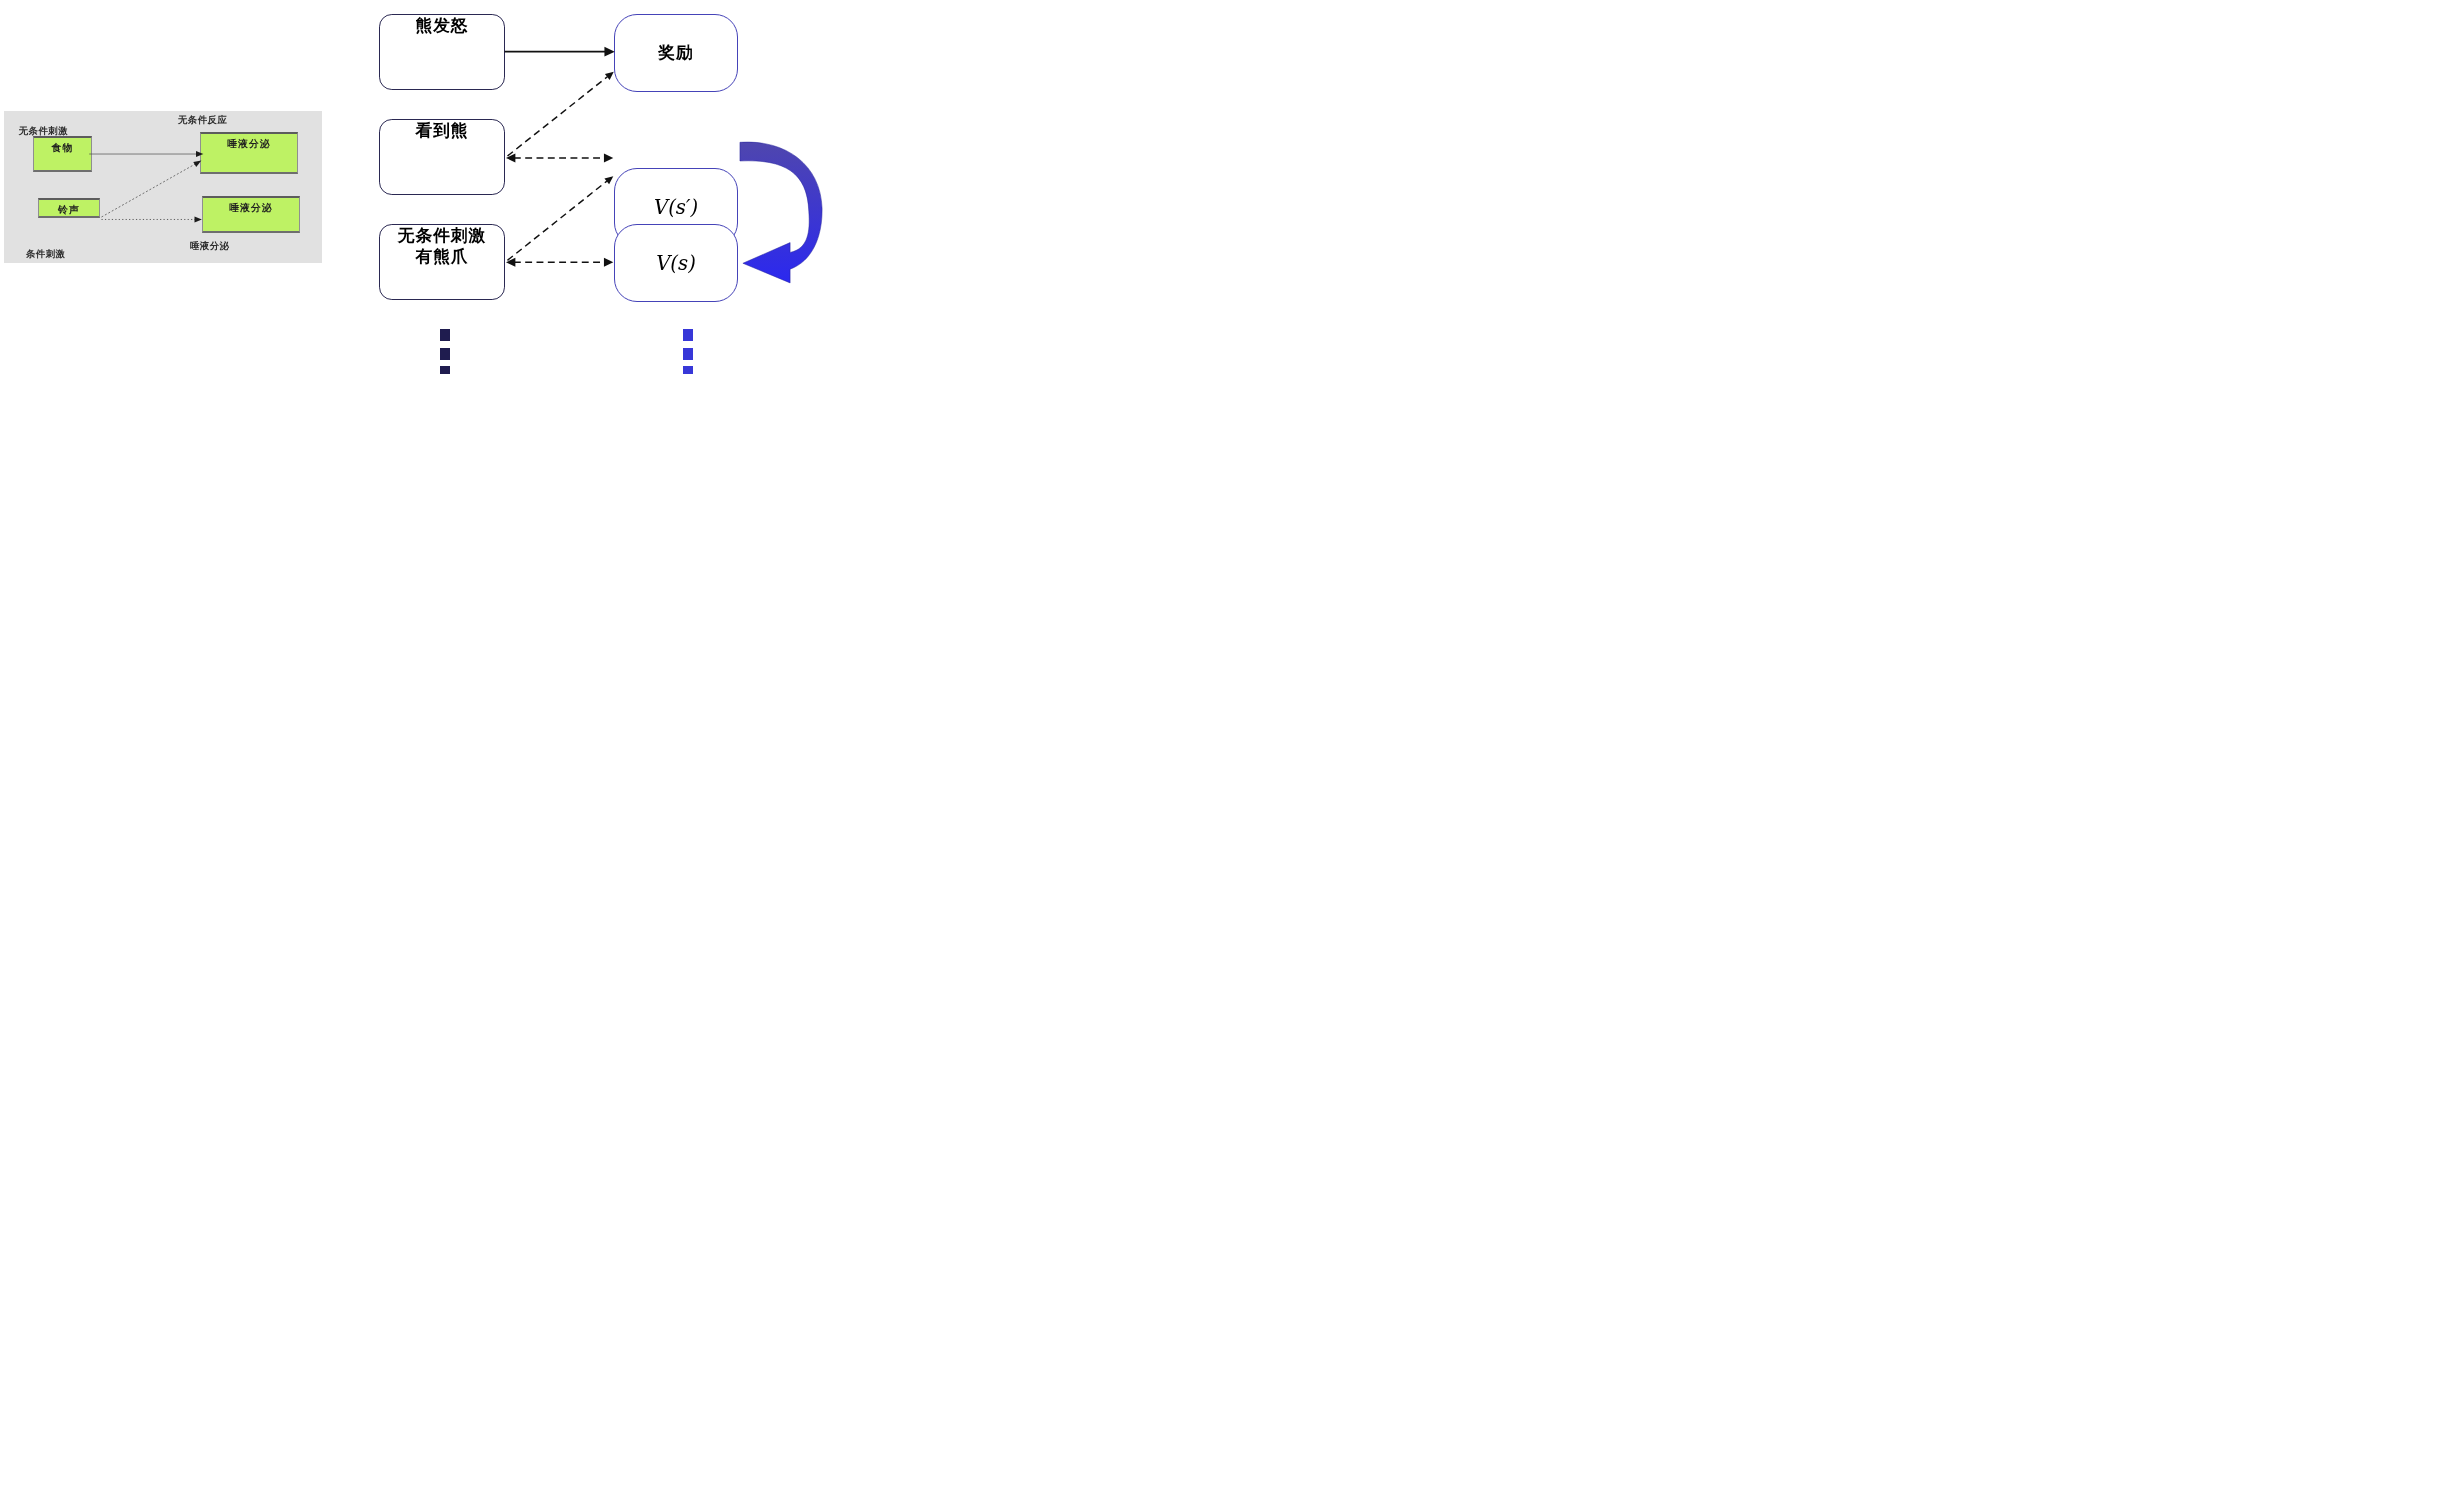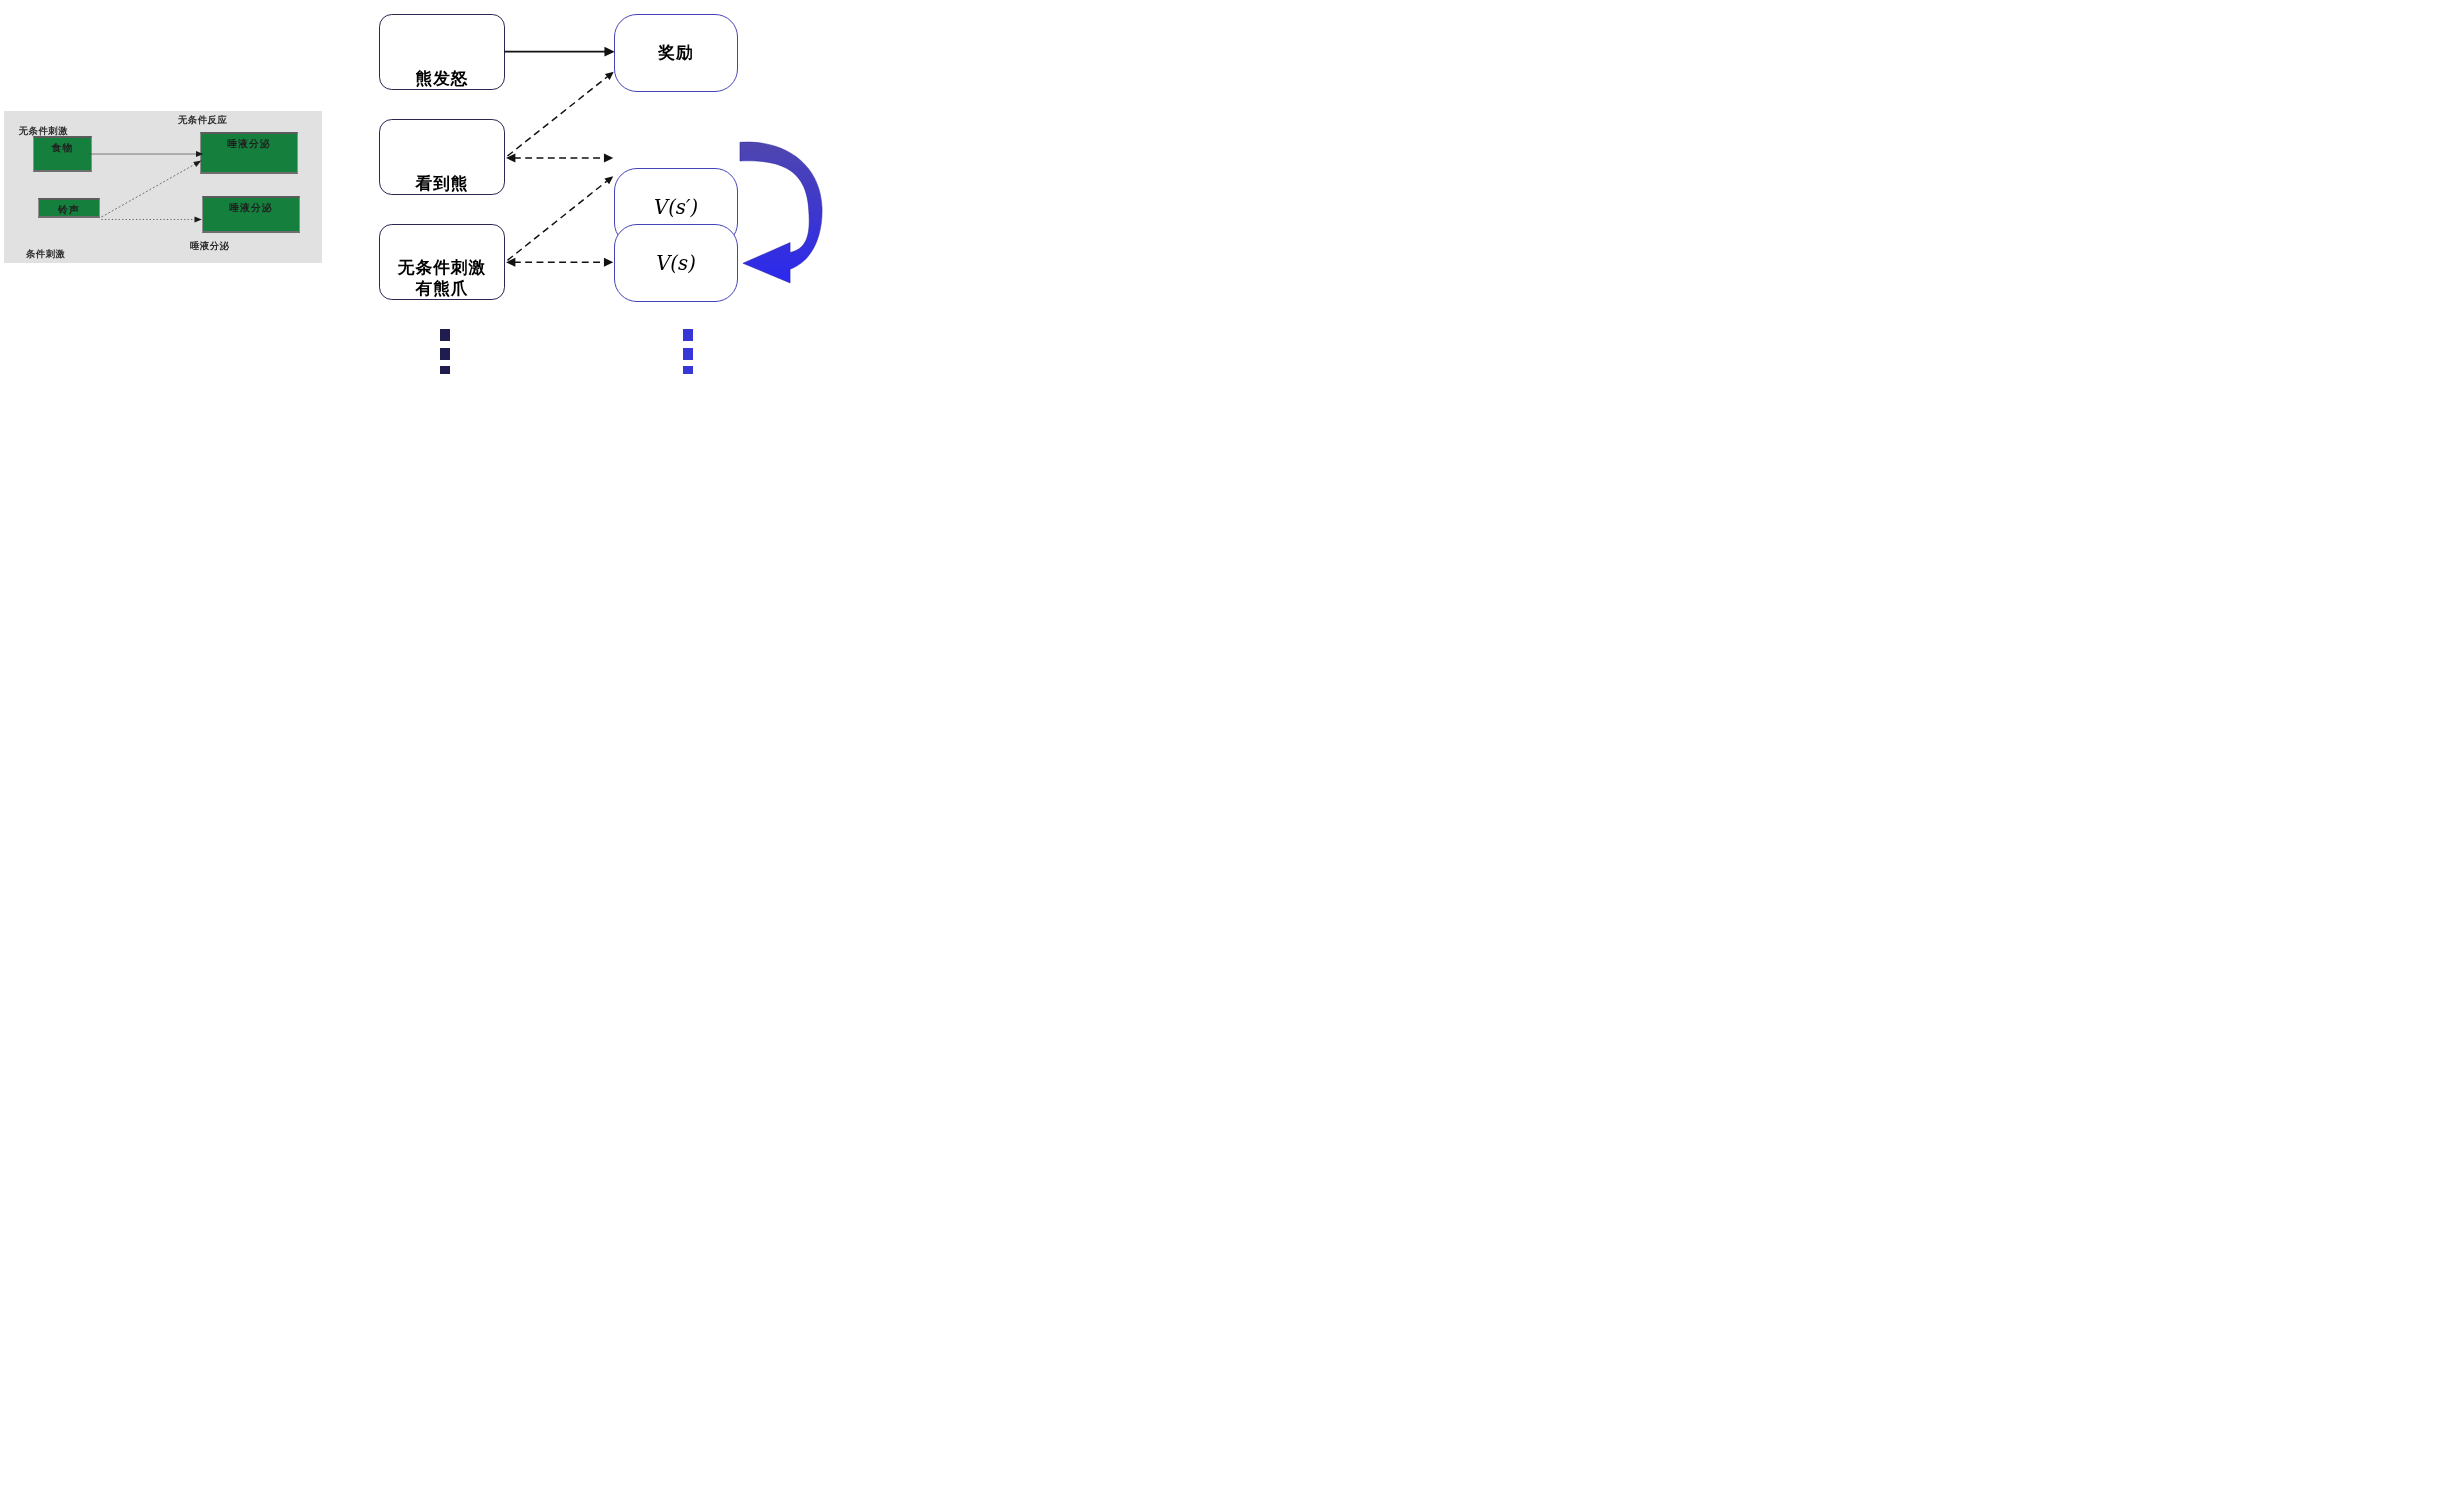--- a/index.html
+++ b/index.html
@@ -10,31 +10,31 @@
   
   .gray-panel{
     position:absolute;left:3.9px;top:111px;width:318px;height:152px;
     background:#e1e1e1;
   }
   .gp-label{
     position:absolute;font-size:9.4px;font-weight:bold;color:#2e2e2e;
     letter-spacing:0.5px;white-space:nowrap;
   }
   .gp-box{
-    position:absolute;background:#15803d;color:#1f1f1f;
+    position:absolute;background:#bef264;color:#1f1f1f;
     border:1px solid #8f8f8f;border-top:2px solid #5c5c5c;border-bottom:2px double #6e6e6e;
     font-size:9.8px;font-weight:bold;letter-spacing:1px;
     display:flex;justify-content:center;align-items:flex-start;
     box-sizing:border-box;padding-top:4.4px;
   }
   
   .stim-box{
     position:absolute;width:126px;height:76px;background:#ffffff;
     border:1.5px solid #2a2852;border-radius:12.8px;box-sizing:border-box;
-    display:flex;justify-content:center;align-items:flex-end;
+    display:flex;justify-content:center;align-items:flex-start;
     font-size:16.7px;font-weight:bold;color:#000;letter-spacing:1px;
     text-align:center;line-height:1.25;
   }
   .val-box{
     position:absolute;width:124px;height:78px;background:#ffffff;
     border:1.2px solid #4543b8;border-radius:23px;box-sizing:border-box;
     display:flex;justify-content:center;align-items:center;
     font-size:16.7px;font-weight:bold;color:#000;letter-spacing:1px;
   }
   .math{

